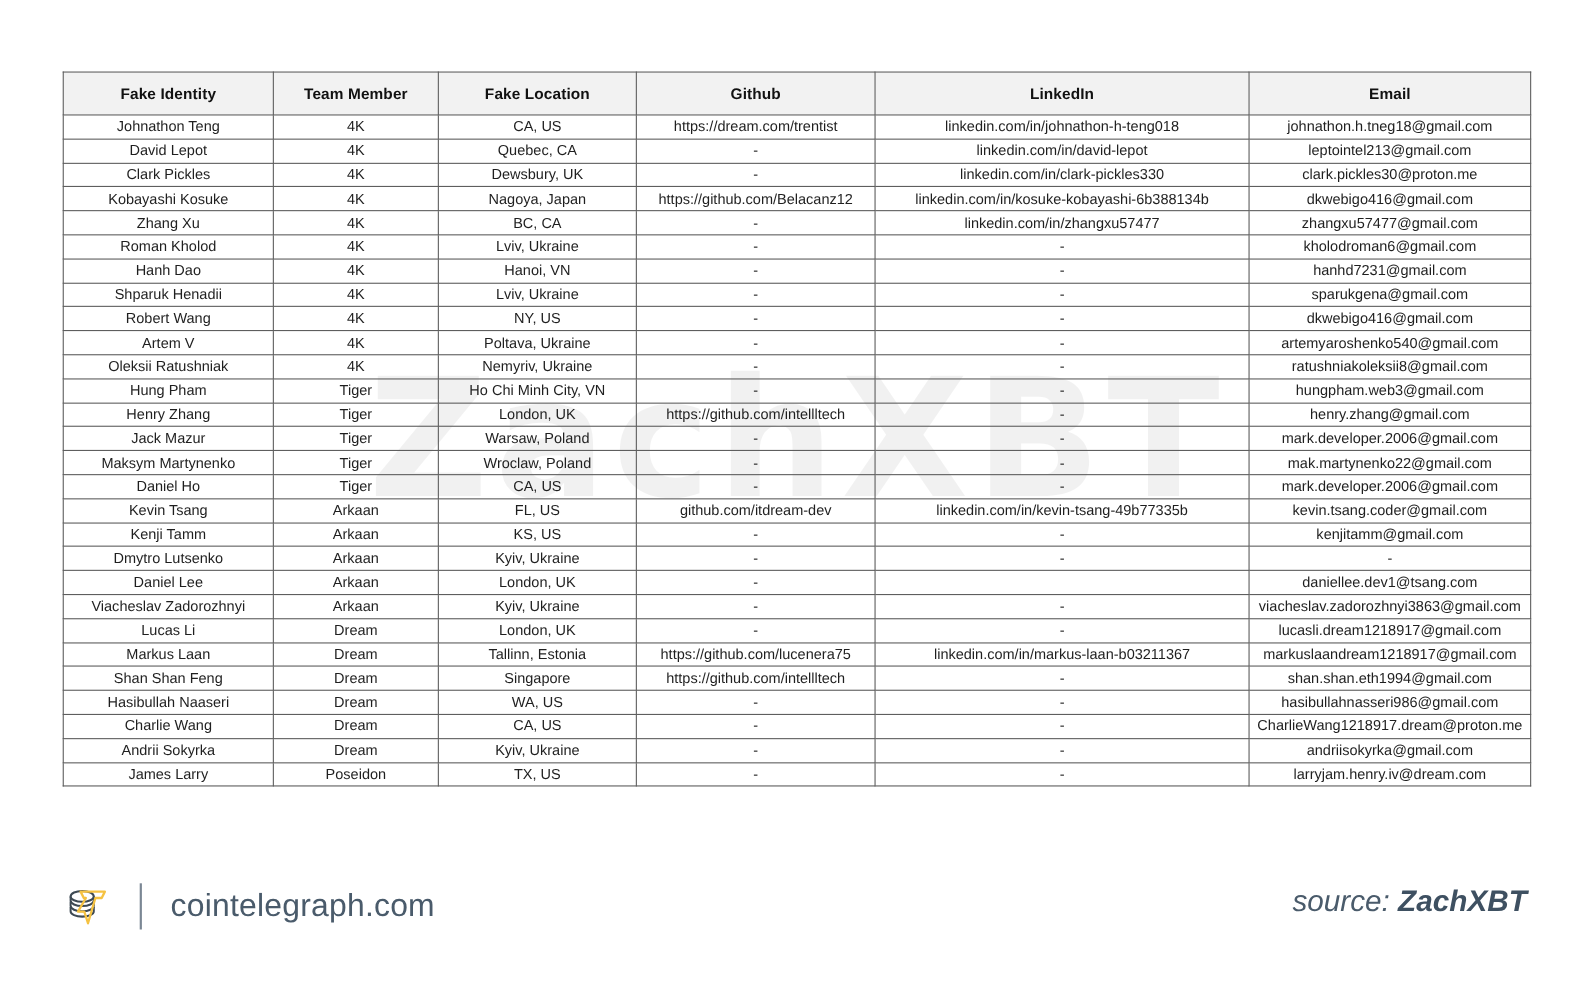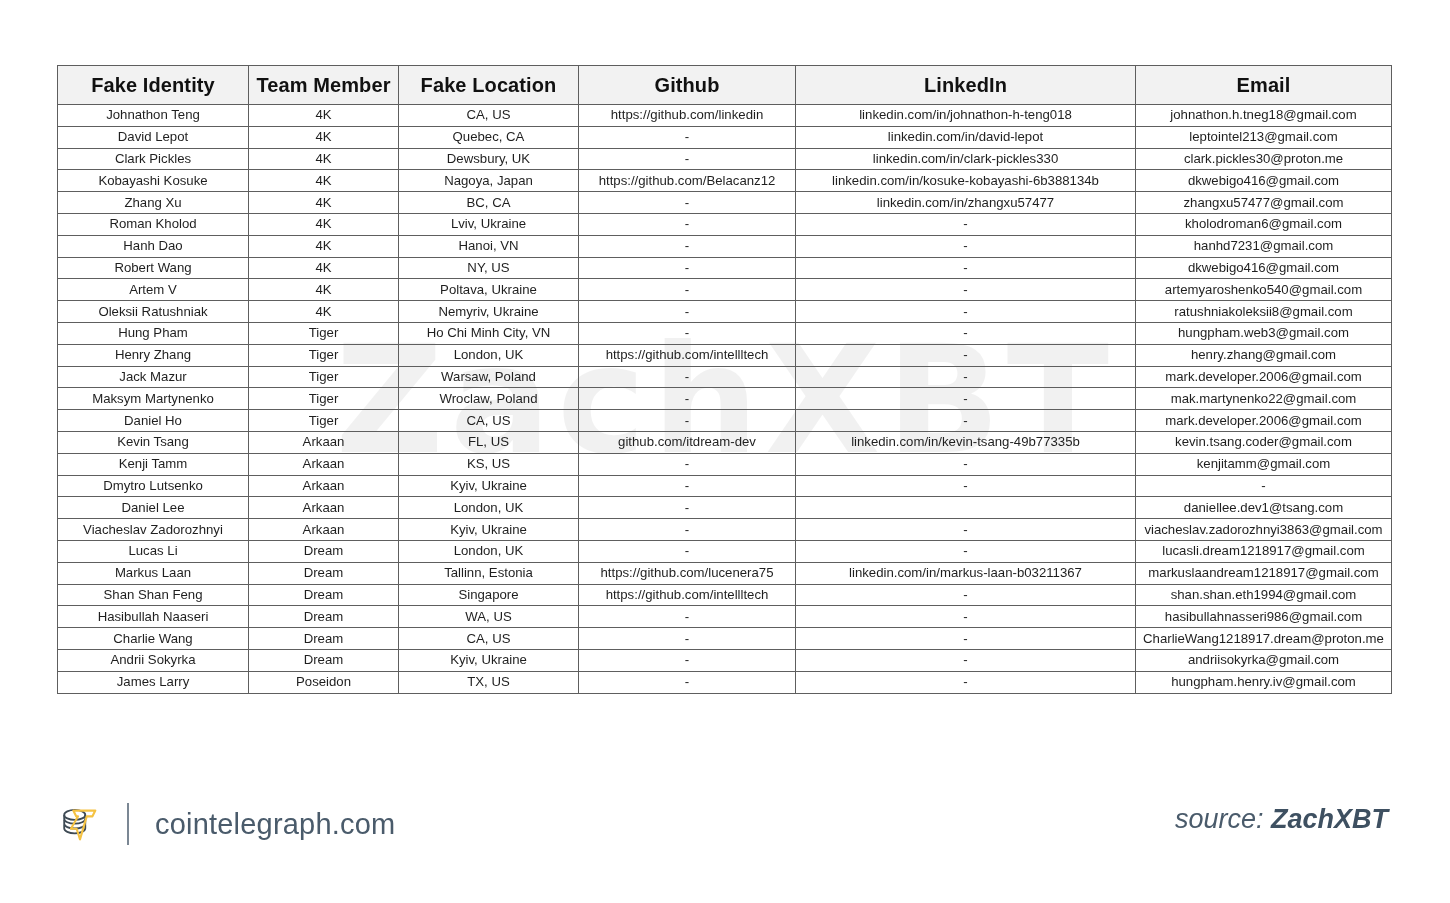--- a/index.html
+++ b/index.html
@@ -66,21 +66,21 @@
     text-align: center;
     vertical-align: middle;
     padding: 0 4px;
     overflow: hidden;
     white-space: nowrap;
   }
 
   table.identity-table thead th {
     background: #f2f2f2;
     font-weight: 700;
-    font-size: 20px;
+    font-size: 14px;
     height: 38px;
     letter-spacing: 0.1px;
     color: #111;
   }
 
   table.identity-table tbody td {
     height: 20.8px;
     font-size: 13.2px;
     font-weight: 400;
     color: #1f1f1f;
@@ -179,21 +179,21 @@
           <th>Github</th>
           <th>LinkedIn</th>
           <th>Email</th>
         </tr>
       </thead>
       <tbody id="table-body">
           <tr>
             <td>Johnathon Teng</td>
             <td>4K</td>
             <td>CA, US</td>
-            <td>https://github.com/linkedin</td>
+            <td>https://dream.com/trentist</td>
             <td>linkedin.com/in/johnathon-h-teng018</td>
             <td>johnathon.h.tneg18@gmail.com</td>
           </tr>
           <tr>
             <td>David Lepot</td>
             <td>4K</td>
             <td>Quebec, CA</td>
             <td class="dash">-</td>
             <td>linkedin.com/in/david-lepot</td>
             <td>leptointel213@gmail.com</td>
@@ -230,20 +230,28 @@
             <td class="dash">-</td>
             <td>kholodroman6@gmail.com</td>
           </tr>
           <tr>
             <td>Hanh Dao</td>
             <td>4K</td>
             <td>Hanoi, VN</td>
             <td class="dash">-</td>
             <td class="dash">-</td>
             <td>hanhd7231@gmail.com</td>
+          </tr>
+          <tr>
+            <td>Shparuk Henadii</td>
+            <td>4K</td>
+            <td>Lviv, Ukraine</td>
+            <td class="dash">-</td>
+            <td class="dash">-</td>
+            <td>sparukgena@gmail.com</td>
           </tr>
           <tr>
             <td>Robert Wang</td>
             <td>4K</td>
             <td>NY, US</td>
             <td class="dash">-</td>
             <td class="dash">-</td>
             <td>dkwebigo416@gmail.com</td>
           </tr>
           <tr>
@@ -389,21 +397,21 @@
             <td class="dash">-</td>
             <td class="dash">-</td>
             <td>andriisokyrka@gmail.com</td>
           </tr>
           <tr>
             <td>James Larry</td>
             <td>Poseidon</td>
             <td>TX, US</td>
             <td class="dash">-</td>
             <td class="dash">-</td>
-            <td>hungpham.henry.iv@gmail.com</td>
+            <td>larryjam.henry.iv@dream.com</td>
           </tr>
         </tbody>
     </table>
   </div>
 
   <div id="footer">
     <div id="brand">
       <span id="brand-logo">
         <svg viewBox="0 0 48 48" width="46" height="46" aria-hidden="true">
 

